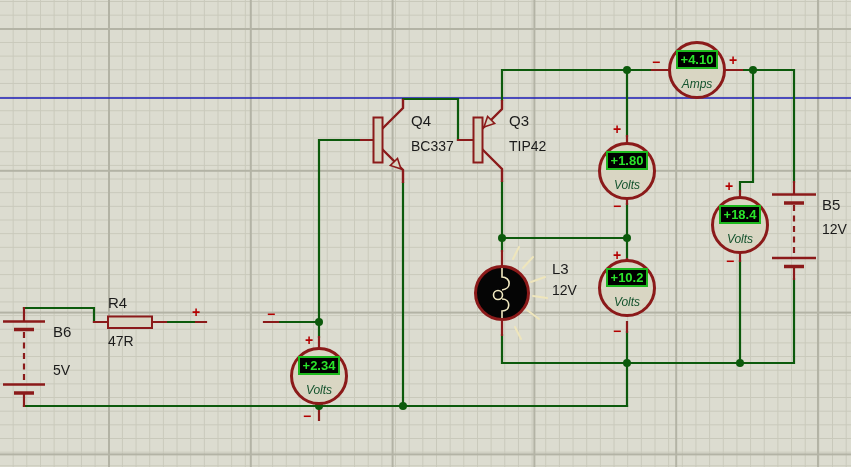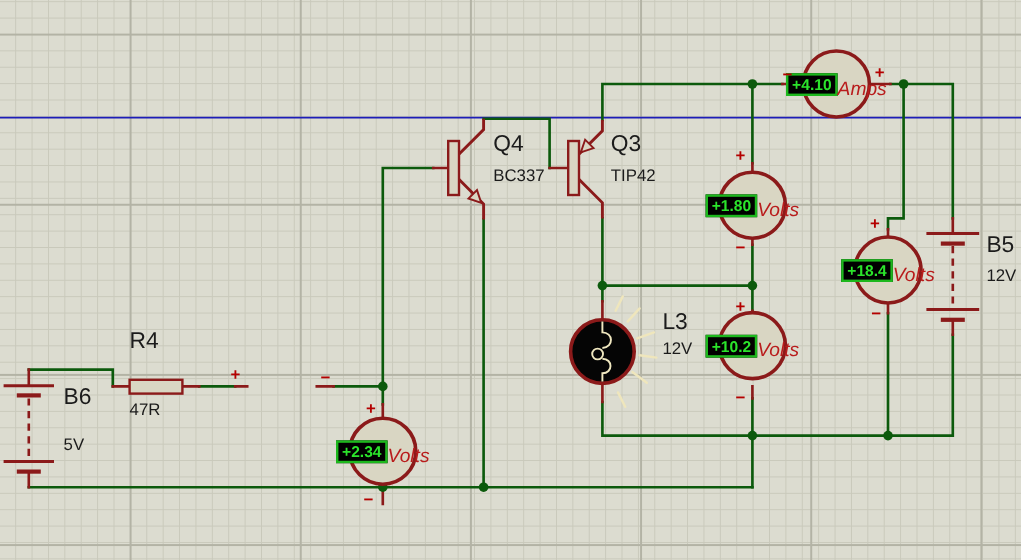--- a/index.html
+++ b/index.html
@@ -14,37 +14,37 @@
       linear-gradient(#c9c9bb 1px, transparent 1px),
       linear-gradient(90deg, #c9c9bb 1px, transparent 1px);
     background-size:141.8px 141.8px,141.8px 141.8px,13.67px 13.67px,13.67px 13.67px;
     background-position:0 28px,108px 0,0 1px,-1px 0;
     font-family:"Liberation Sans", sans-serif;
   }
   #wires{position:absolute;left:0;top:0;}
   .meter{
     position:absolute;width:52px;height:52px;border-radius:50%;
     border:3px solid #8B1A1A;background:#D9D6C3;
-    display:flex;flex-direction:row;align-items:center;justify-content:center;
+    display:flex;flex-direction:column;align-items:center;justify-content:center;
     box-sizing:content-box;
   }
   .mdisplay{
     background:#000;border:2px solid #1DB81D;color:#2BE42B;
     font-size:13px;font-weight:bold;line-height:13px;padding:1px 3px;
     letter-spacing:0px;white-space:nowrap;
   }
   .munit{
-    color:#b91c1c;font-style:italic;font-size:16px;line-height:13px;margin-top:9px;
+    color:#14532d;font-style:italic;font-size:12px;line-height:13px;margin-top:9px;
     white-space:nowrap;
   }
   .sign{
     position:absolute;color:#B40000;font-size:14px;font-weight:bold;line-height:10px;
   }
   .ref{
-    position:absolute;color:#1b1b1b;font-size:19px;line-height:19px;white-space:nowrap;
+    position:absolute;color:#1b1b1b;font-size:15px;line-height:19px;white-space:nowrap;
   }
   .val{
     position:absolute;color:#1b1b1b;font-size:14px;line-height:14px;white-space:nowrap;margin-top:8px;
   }
 </style>
 </head>
 <body>
 
 <div id="sheet">
 
@@ -178,21 +178,21 @@
   <span class="sign" style="left:613px;top:326px">−</span>
   <span class="sign" style="left:725px;top:181px">+</span>
   <span class="sign" style="left:726px;top:256px">−</span>
   <span class="sign" style="left:305px;top:335px">+</span>
   <span class="sign" style="left:303px;top:411px">−</span>
 
   <div class="ref" style="left:411px;top:111px">Q4</div>
   <div class="val" style="left:411px;top:131px">BC337</div>
   <div class="ref" style="left:509px;top:111px">Q3</div>
   <div class="val" style="left:509px;top:131px">TIP42</div>
-  <div class="ref" style="left:108px;top:275px">R4</div>
+  <div class="ref" style="left:108px;top:293px">R4</div>
   <div class="val" style="left:108px;top:326px">47R</div>
   <div class="ref" style="left:53px;top:322px">B6</div>
   <div class="val" style="left:53px;top:355px">5V</div>
   <div class="ref" style="left:822px;top:195px">B5</div>
   <div class="val" style="left:822px;top:214px">12V</div>
   <div class="ref" style="left:552px;top:259px">L3</div>
   <div class="val" style="left:552px;top:275px">12V</div>
 
 </div>
 

